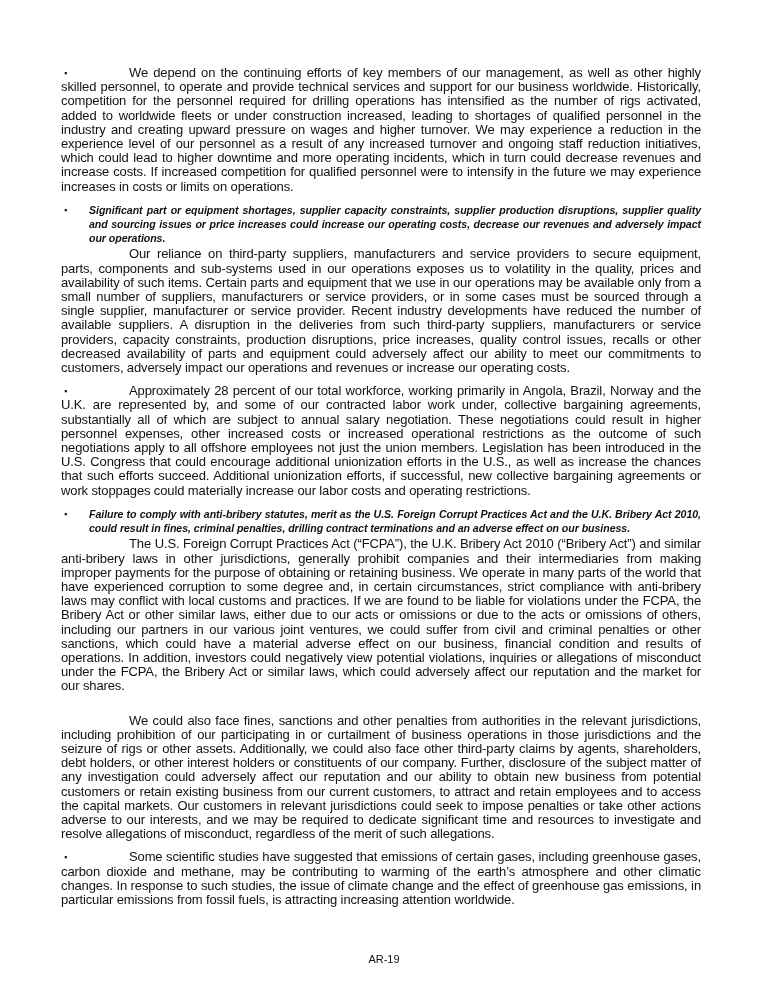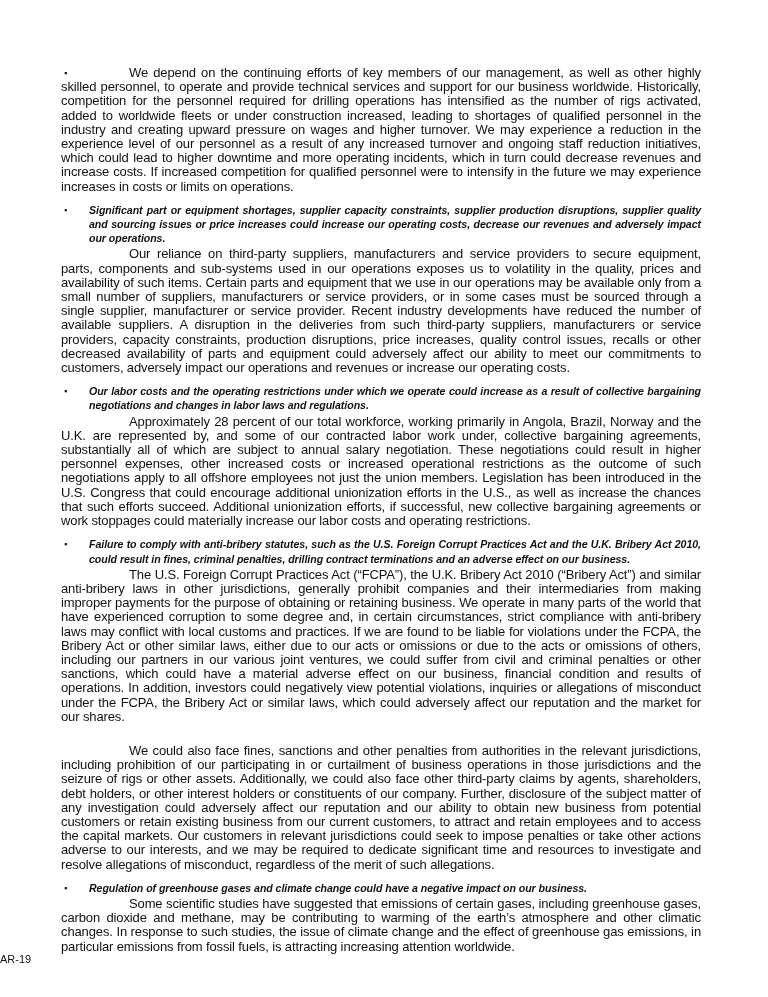--- a/index.html
+++ b/index.html
@@ -24,21 +24,21 @@
     }
     .para {
       font-size: 13px; line-height: 14.2px;
       text-align: justify; text-indent: 68px;
       margin: 2px 0 0 0;
       letter-spacing: -0.12px;
     }
     .para + .para { margin-top: 20px; }
     .footer {
       position: absolute; top: 953px; left: 0; width: 768px;
-      text-align: left; font-size: 11px;
+      text-align: center; font-size: 11px;
     }
   </style>
 </head>
 <body>
 
 <div class="page">
 
   <div class="section">
     <div class="heading">
       <span class="bullet">▪</span>
@@ -50,37 +50,35 @@
     <div class="heading">
       <span class="bullet">▪</span>
       <span>Significant part or equipment shortages, supplier capacity constraints, supplier production disruptions, supplier quality and sourcing issues or price increases could increase our operating costs, decrease our revenues and adversely impact our operations.</span>
     </div>
     <p class="para">Our reliance on third-party suppliers, manufacturers and service providers to secure equipment, parts, components and sub-systems used in our operations exposes us to volatility in the quality, prices and availability of such items.  Certain parts and equipment that we use in our operations may be available only from a small number of suppliers, manufacturers or service providers, or in some cases must be sourced through a single supplier, manufacturer or service provider.  Recent industry developments have reduced the number of available suppliers.  A disruption in the deliveries from such third-party suppliers, manufacturers or service providers, capacity constraints, production disruptions, price increases, quality control issues, recalls or other decreased availability of parts and equipment could adversely affect our ability to meet our commitments to customers, adversely impact our operations and revenues or increase our operating costs.</p>
   </div>
 
   <div class="section">
     <div class="heading">
       <span class="bullet">▪</span>
-      <span>Our labor costs and the operating restrictions under which we operate could increase as a result of collective bargaining negotiations and changes in labor laws and regulations.</span>
     </div>
     <p class="para">Approximately 28 percent of our total workforce, working primarily in Angola, Brazil, Norway and the U.K. are represented by, and some of our contracted labor work under, collective bargaining agreements, substantially all of which are subject to annual salary negotiation.  These negotiations could result in higher personnel expenses, other increased costs or increased operational restrictions as the outcome of such negotiations apply to all offshore employees not just the union members.  Legislation has been introduced in the U.S. Congress that could encourage additional unionization efforts in the U.S., as well as increase the chances that such efforts succeed. Additional unionization efforts, if successful, new collective bargaining agreements or work stoppages could materially increase our labor costs and operating restrictions.</p>
   </div>
 
   <div class="section">
     <div class="heading">
       <span class="bullet">▪</span>
-      <span>Failure to comply with anti-bribery statutes, such as the U.S. Foreign Corrupt Practices Act and the U.K. Bribery Act 2010, could result in fines, criminal penalties, drilling contract terminations and an adverse effect on our business.</span>
+      <span>Failure to comply with anti-bribery statutes, merit as the U.S. Foreign Corrupt Practices Act and the U.K. Bribery Act 2010, could result in fines, criminal penalties, drilling contract terminations and an adverse effect on our business.</span>
     </div>
     <p class="para">The U.S. Foreign Corrupt Practices Act (“FCPA”), the U.K. Bribery Act 2010 (“Bribery Act”) and similar anti-bribery laws in other jurisdictions, generally prohibit companies and their intermediaries from making improper payments for the purpose of obtaining or retaining business.  We operate in many parts of the world that have experienced corruption to some degree and, in certain circumstances, strict compliance with anti-bribery laws may conflict with local customs and practices.  If we are found to be liable for violations under the FCPA, the Bribery Act or other similar laws, either due to our acts or omissions or due to the acts or omissions of others, including our partners in our various joint ventures, we could suffer from civil and criminal penalties or other sanctions, which could have a material adverse effect on our business, financial condition and results of operations.  In addition, investors could negatively view potential violations, inquiries or allegations of misconduct under the FCPA, the Bribery Act or similar laws, which could adversely affect our reputation and the market for our shares.</p>
     <p class="para">We could also face fines, sanctions and other penalties from authorities in the relevant jurisdictions, including prohibition of our participating in or curtailment of business operations in those jurisdictions and the seizure of rigs or other assets.  Additionally, we could also face other third-party claims by agents, shareholders, debt holders, or other interest holders or constituents of our company.  Further, disclosure of the subject matter of any investigation could adversely affect our reputation and our ability to obtain new business from potential customers or retain existing business from our current customers, to attract and retain employees and to access the capital markets.  Our customers in relevant jurisdictions could seek to impose penalties or take other actions adverse to our interests, and we may be required to dedicate significant time and resources to investigate and resolve allegations of misconduct, regardless of the merit of such allegations.</p>
   </div>
 
   <div class="section">
     <div class="heading">
       <span class="bullet">▪</span>
-      <span>Regulation of greenhouse gases and climate change could have a negative impact on our business.</span>
     </div>
     <p class="para">Some scientific studies have suggested that emissions of certain gases, including greenhouse gases, carbon dioxide and methane, may be contributing to warming of the earth’s atmosphere and other climatic changes.  In response to such studies, the issue of climate change and the effect of greenhouse gas emissions, in particular emissions from fossil fuels, is attracting increasing attention worldwide.</p>
   </div>
 
 </div>
 
 <div class="footer">AR-19</div>
 
 </body></html>

